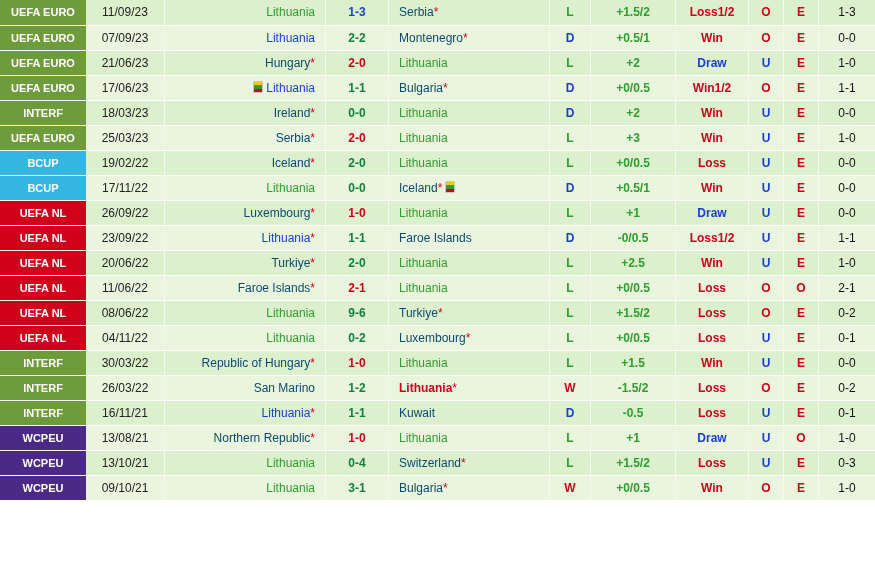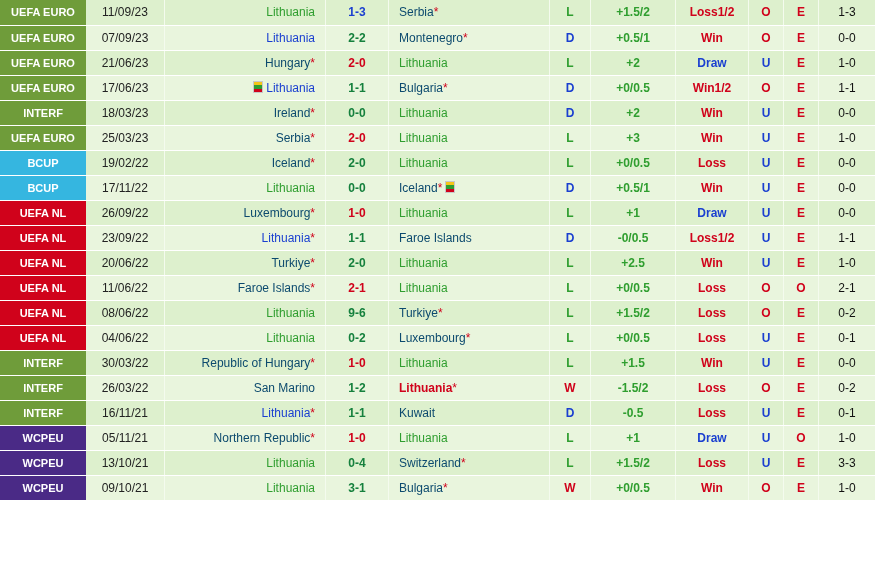--- a/index.html
+++ b/index.html
@@ -248,21 +248,21 @@
         <td class="cell away c-away"><span class="team-black">Turkiye</span><span class="star">*</span></td>
         <td class="cell c-res res-L">L</td>
         <td class="cell c-hand hand">+1.5/2</td>
         <td class="cell c-hres hres-red">Loss</td>
         <td class="cell c-u1 u-red">O</td>
         <td class="cell c-u2 u-red">E</td>
         <td class="cell c-ou ou">0-2</td>
       </tr>
       <tr class="row alt">
         <td class="comp c-comp" style="background: rgb(208, 2, 27);">UEFA NL</td>
-        <td class="cell c-date">04/06/22</td>
+        <td class="cell c-date">04/11/22</td>
         <td class="cell home c-home"><span class="team-green">Lithuania</span></td>
         <td class="cell c-score score">0-2</td>
         <td class="cell away c-away"><span class="team-black">Luxembourg</span><span class="star">*</span></td>
         <td class="cell c-res res-L">L</td>
         <td class="cell c-hand hand">+0/0.5</td>
         <td class="cell c-hres hres-red">Loss</td>
         <td class="cell c-u1 u-blue">U</td>
         <td class="cell c-u2 u-red">E</td>
         <td class="cell c-ou ou">0-1</td>
       </tr>
@@ -300,21 +300,21 @@
         <td class="cell away c-away"><span class="team-black">Kuwait</span></td>
         <td class="cell c-res res-D">D</td>
         <td class="cell c-hand hand">-0.5</td>
         <td class="cell c-hres hres-red">Loss</td>
         <td class="cell c-u1 u-blue">U</td>
         <td class="cell c-u2 u-red">E</td>
         <td class="cell c-ou ou">0-1</td>
       </tr>
       <tr class="row alt">
         <td class="comp c-comp" style="background: rgb(74, 42, 134);">WCPEU</td>
-        <td class="cell c-date">05/11/21</td>
+        <td class="cell c-date">13/08/21</td>
         <td class="cell home c-home"><span class="team-black">Northern Republic</span><span class="star">*</span></td>
         <td class="cell c-score score red">1-0</td>
         <td class="cell away c-away"><span class="team-green">Lithuania</span></td>
         <td class="cell c-res res-L">L</td>
         <td class="cell c-hand hand">+1</td>
         <td class="cell c-hres hres-blue">Draw</td>
         <td class="cell c-u1 u-blue">U</td>
         <td class="cell c-u2 u-red">O</td>
         <td class="cell c-ou ou">1-0</td>
       </tr>
@@ -322,21 +322,21 @@
         <td class="comp c-comp" style="background: rgb(74, 42, 134);">WCPEU</td>
         <td class="cell c-date">13/10/21</td>
         <td class="cell home c-home"><span class="team-green">Lithuania</span></td>
         <td class="cell c-score score">0-4</td>
         <td class="cell away c-away"><span class="team-black">Switzerland</span><span class="star">*</span></td>
         <td class="cell c-res res-L">L</td>
         <td class="cell c-hand hand">+1.5/2</td>
         <td class="cell c-hres hres-red">Loss</td>
         <td class="cell c-u1 u-blue">U</td>
         <td class="cell c-u2 u-red">E</td>
-        <td class="cell c-ou ou">3-3</td>
+        <td class="cell c-ou ou">0-3</td>
       </tr>
       <tr class="row alt">
         <td class="comp c-comp" style="background: rgb(74, 42, 134);">WCPEU</td>
         <td class="cell c-date">09/10/21</td>
         <td class="cell home c-home"><span class="team-green">Lithuania</span></td>
         <td class="cell c-score score">3-1</td>
         <td class="cell away c-away"><span class="team-black">Bulgaria</span><span class="star">*</span></td>
         <td class="cell c-res res-W">W</td>
         <td class="cell c-hand hand">+0/0.5</td>
         <td class="cell c-hres hres-red">Win</td>

